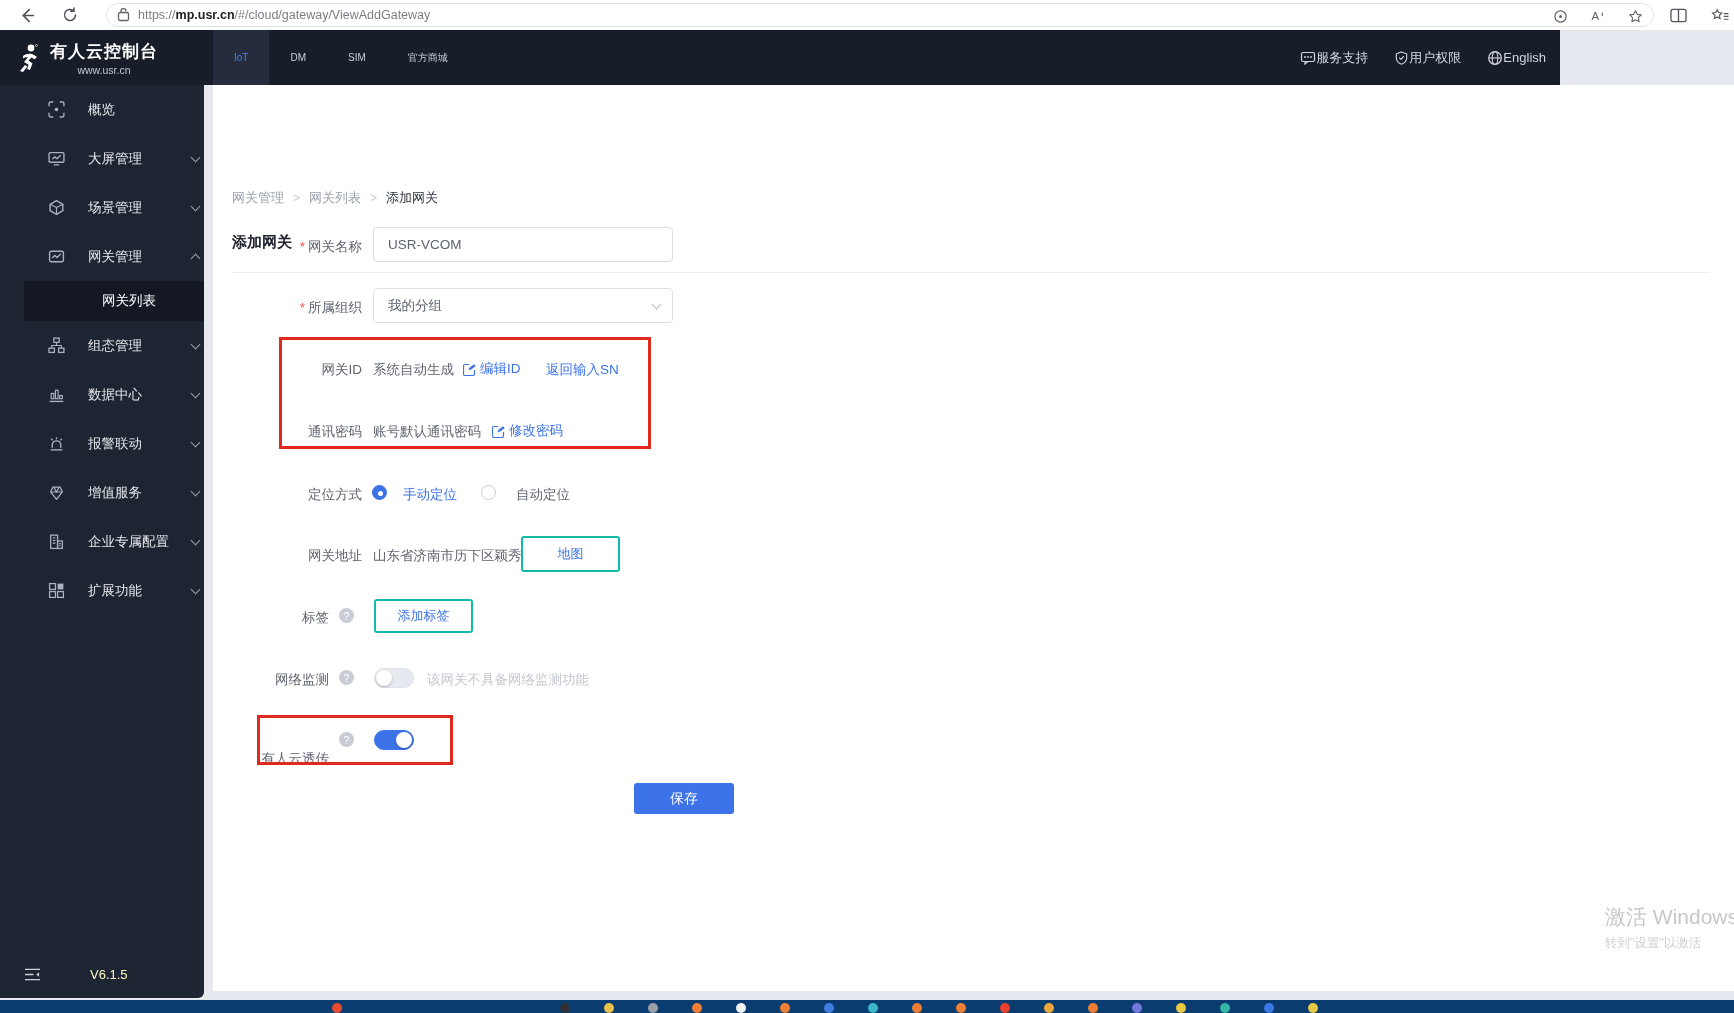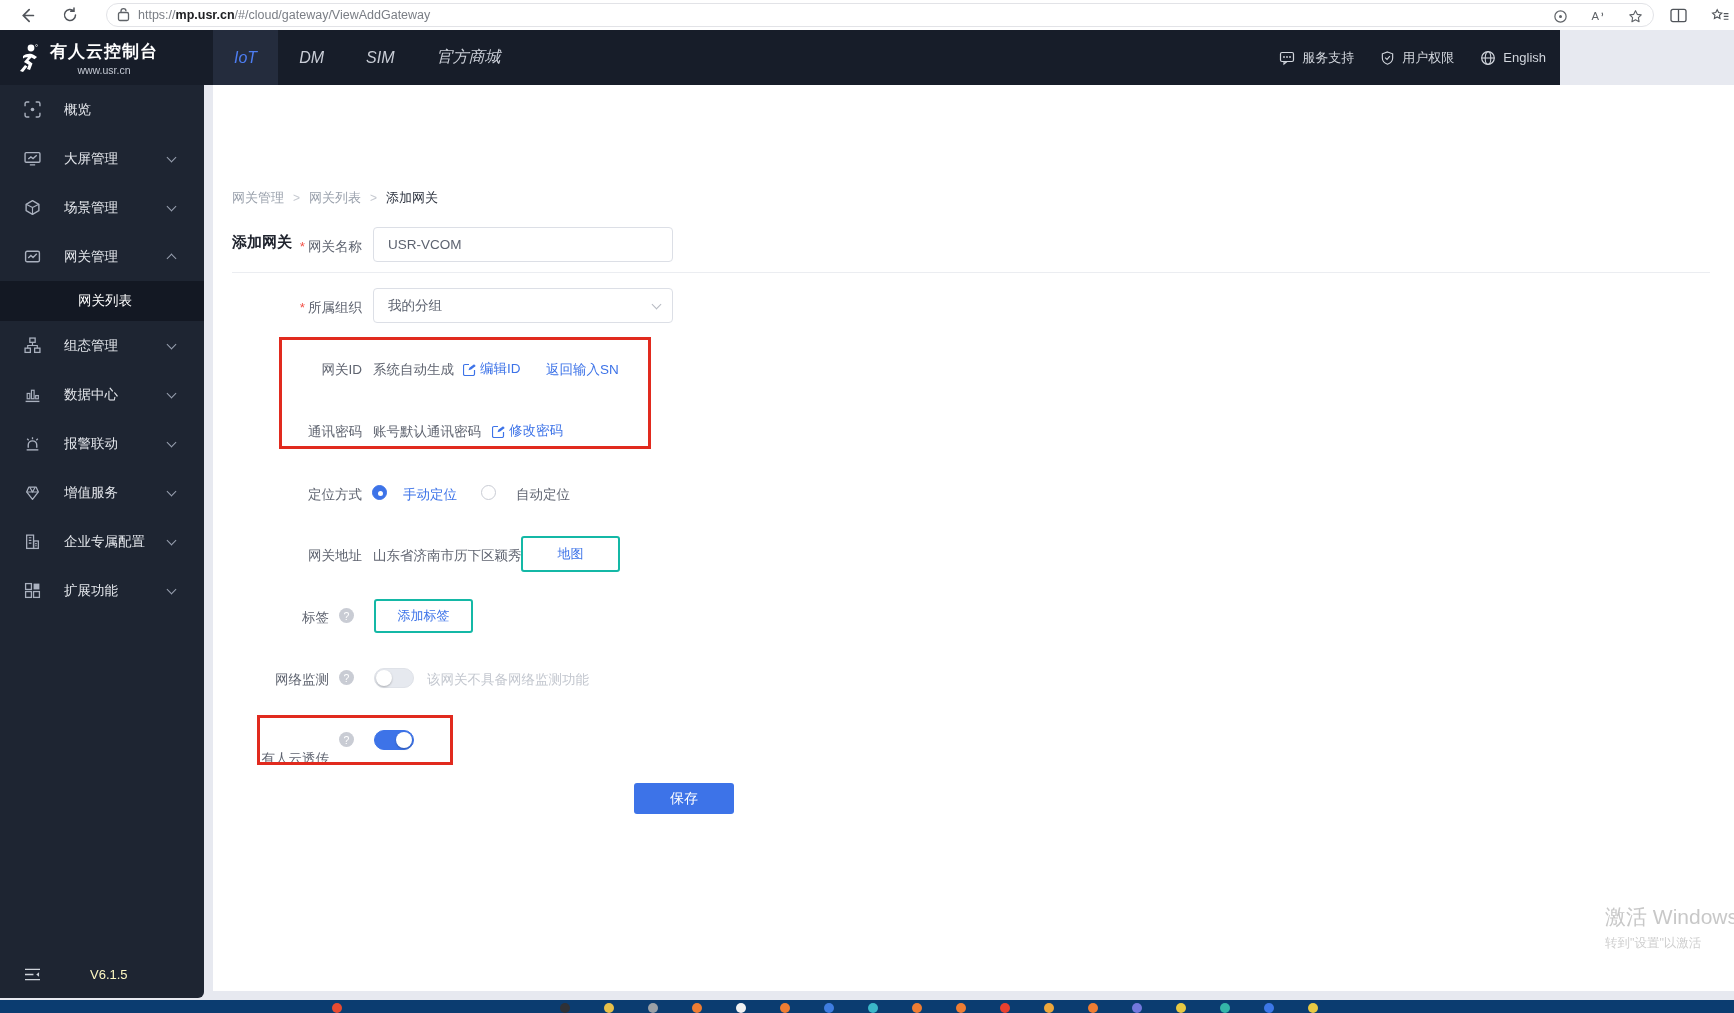--- a/index.html
+++ b/index.html
@@ -15,27 +15,27 @@
   .pill-right { position:absolute; right:10px; top:0; height:24px; display:flex; align-items:center; gap:22px; color:#5f6368; }
 
   
   .app-header { position:absolute; left:0; top:30px; width:1560px; height:55px; background:#171d29; z-index:20; }
   .logo-block { position:absolute; left:0; top:0; width:204px; height:55px; display:flex; align-items:center; }
   .logo-man { margin-left:16px; }
   .logo-txt { margin-left:8px; text-align:center; }
   .logo-title { color:#ffffff; font-size:17px; font-weight:bold; letter-spacing:1px; }
   .logo-sub { color:#c3c8d2; font-size:10.5px; margin-top:1px; }
   .top-tabs { position:absolute; left:213px; top:0; height:55px; display:flex; }
-  .top-tab { height:55px; display:flex; align-items:center; padding:2px 21px; font-size:16px; color:#c9cdd6; cursor:pointer;font-style:italic; }
+  .top-tab { height:55px; display:flex; align-items:center; padding:2px 21px; font-size:10px; color:#c9cdd6; cursor:pointer; }
   .top-tab.active { background:#242c3d; color:#4d7df2; }
   .header-right { position:absolute; right:14px; top:0; height:55px; display:flex; align-items:center; gap:26px; }
-  .hr-item { display:flex; align-items:center; gap:7px; color:#d2d6dd; font-size:13px; cursor:pointer; white-space:nowrap; }
+  .hr-item { display:flex; align-items:center; color:#d2d6dd; font-size:13px; cursor:pointer; white-space:nowrap; }
 
   
-  .sidebar { position:absolute; left:0; top:85px; width:204px; height:913px; background:#1e2532; z-index:10; border-radius:0 0 6px 0; }
+  .sidebar { position:absolute; left:0; top:85px; width:204px; height:913px; background:#1e2532; z-index:10; border-radius:0 0 6px 0;padding-left:24px; }
   .side-item { height:49px; display:flex; align-items:center; position:relative; cursor:pointer; }
   .side-item .s-ic { position:absolute; left:24px; width:18px; height:18px; display:flex; align-items:center; }
   .side-item .s-lbl { position:absolute; left:64px; font-size:13.5px; color:#e4e7ec; white-space:nowrap; }
   .chev { position:absolute; left:168px; width:7px; height:7px; border-right:1.4px solid #99a1b0; border-bottom:1.4px solid #99a1b0; }
   .chev.down { transform:rotate(45deg); margin-top:-3px; }
   .chev.up { transform:rotate(-135deg); margin-top:3px; }
   .sub-item { height:40px; background:#131823; display:flex; align-items:center; padding-left:78px; font-size:13.5px; color:#ffffff; cursor:pointer; }
   .side-footer { position:absolute; left:0; bottom:8px; width:204px; height:30px; }
   .collapse-ic { position:absolute; left:24px; top:7px; }
   .version { position:absolute; left:84px; top:7px; font-size:13px; color:#fef9c3;margin-left:6px; }

